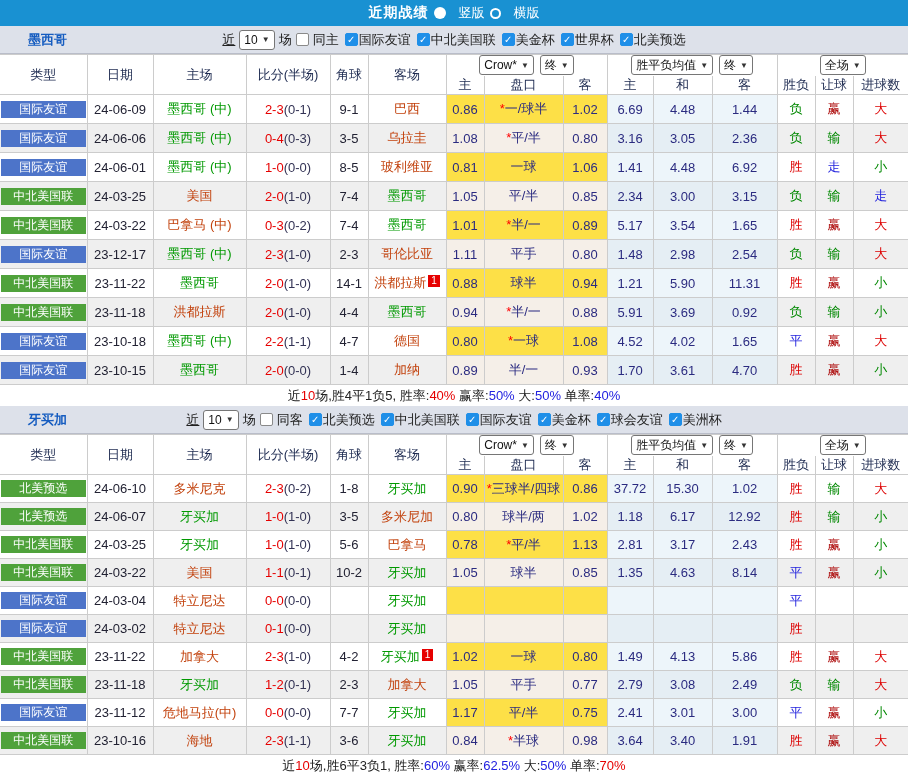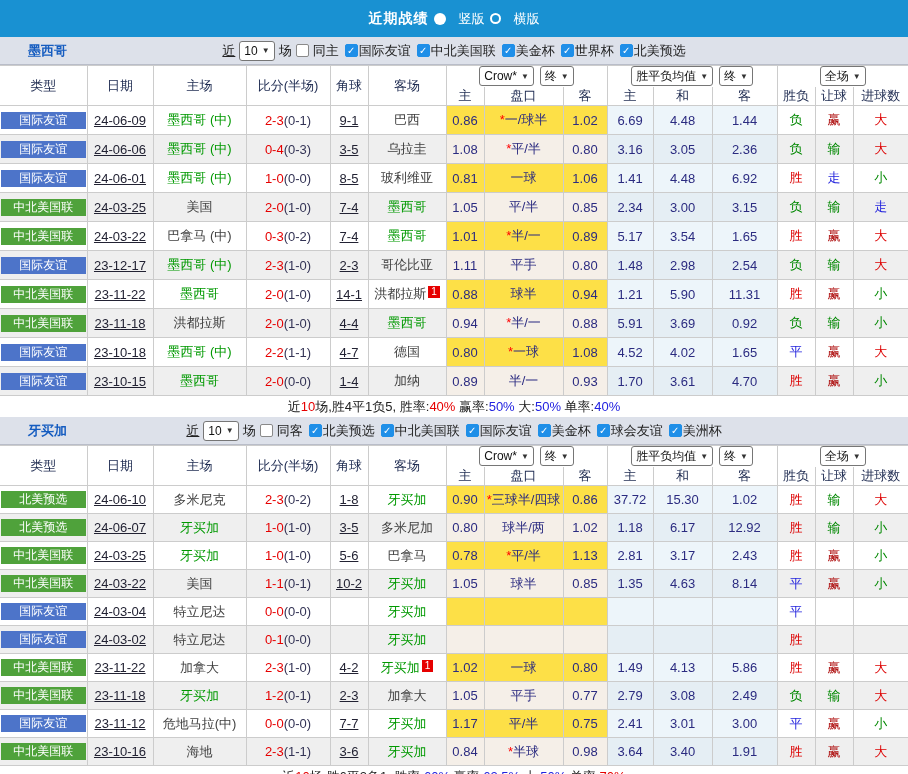--- a/index.html
+++ b/index.html
@@ -4,21 +4,21 @@
 <style>
   * { box-sizing: border-box; }
   html,body { margin:0; padding:0; }
   body {
     width:908px; height:774px; overflow:hidden;
     font-family:"Liberation Sans","DejaVu Sans",sans-serif;
     font-size:13px; color:#222; background:#fff;
   }
   
   .topbar {
-    height:37px; background:#1991d2; color:#fff;
+    height:26px; background:#1991d2; color:#fff;
     display:flex; align-items:center; justify-content:center; gap:5px;font-family:Liberation Serif, serif;
   }
   .topbar .title { font-weight:bold; font-size:14px; letter-spacing:1px; }
   .radio-label { display:inline-flex; align-items:center; gap:13px; cursor:pointer; }
   .radio { width:12px; height:12px; border-radius:50%; background:#fff; display:inline-block; }
   .radio.off { width:11px; height:11px; background:transparent; border:2px solid #fff; }
   
   .section-header {
     height:28px; background:#dde1ea; position:relative;
     display:flex; align-items:center; justify-content:center;
@@ -57,24 +57,24 @@
   td.c-pan { background:#fde047; }
   tbody tr:nth-child(even) td.c-pan { background:#f5efe8; }
   td.c-wdl { background:#edf5fa; }
   tbody tr:nth-child(even) td.c-wdl { background:#e5eef4; }
   td.c-type { padding:2px 1px; background:#fff; }
   tbody tr:nth-child(even) td.c-type { background:#efefef; }
   .badge {
     height:100%; display:flex; align-items:center; justify-content:center;
     color:#fff; font-size:12px;
   }
-  .c-date, .c-corner { color:#223;text-decoration:underline; }
+  .c-date, .c-corner { color:#223; }
   .ft { color:#e60000; }
   .ht { color:#333355;margin-top:8px; }
-  .team { color:#404040; }
+  .team { color:#c2410c; }
   .team.hl { color:#009900; }
   .num, .pan-text { color:#2b2b80; }
   .star { color:#f00; }
   .supbadge {
     display:inline-block; background:#e60000; color:#fff; font-size:10px; line-height:12px;
     padding:0 3px; vertical-align:3px; margin-left:2px;
   }
   .res-r { color:#dd0000; } .res-g { color:#008800; } .res-b { color:#2222dd; } .res-dr { color:#aa0000; }
   
   .summary { height:21px; display:flex; align-items:center; justify-content:center; white-space:pre; }

